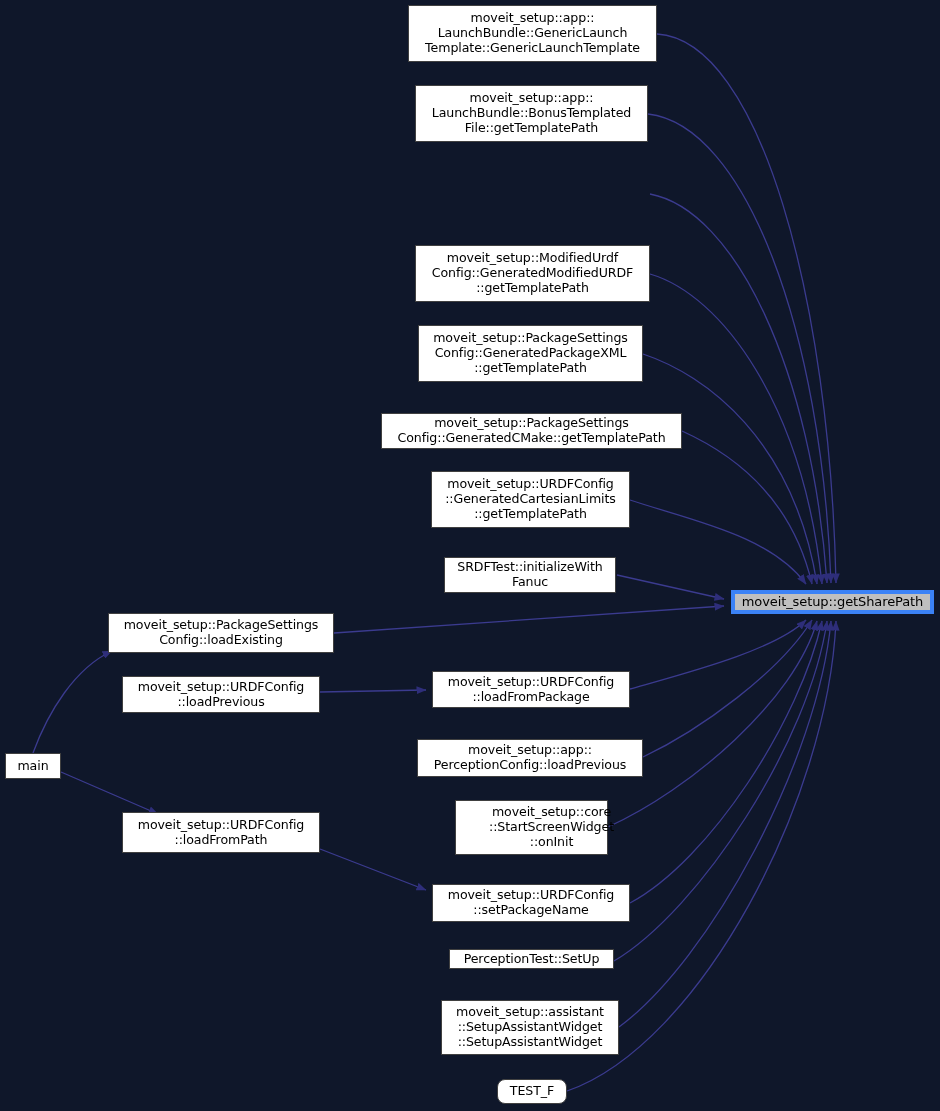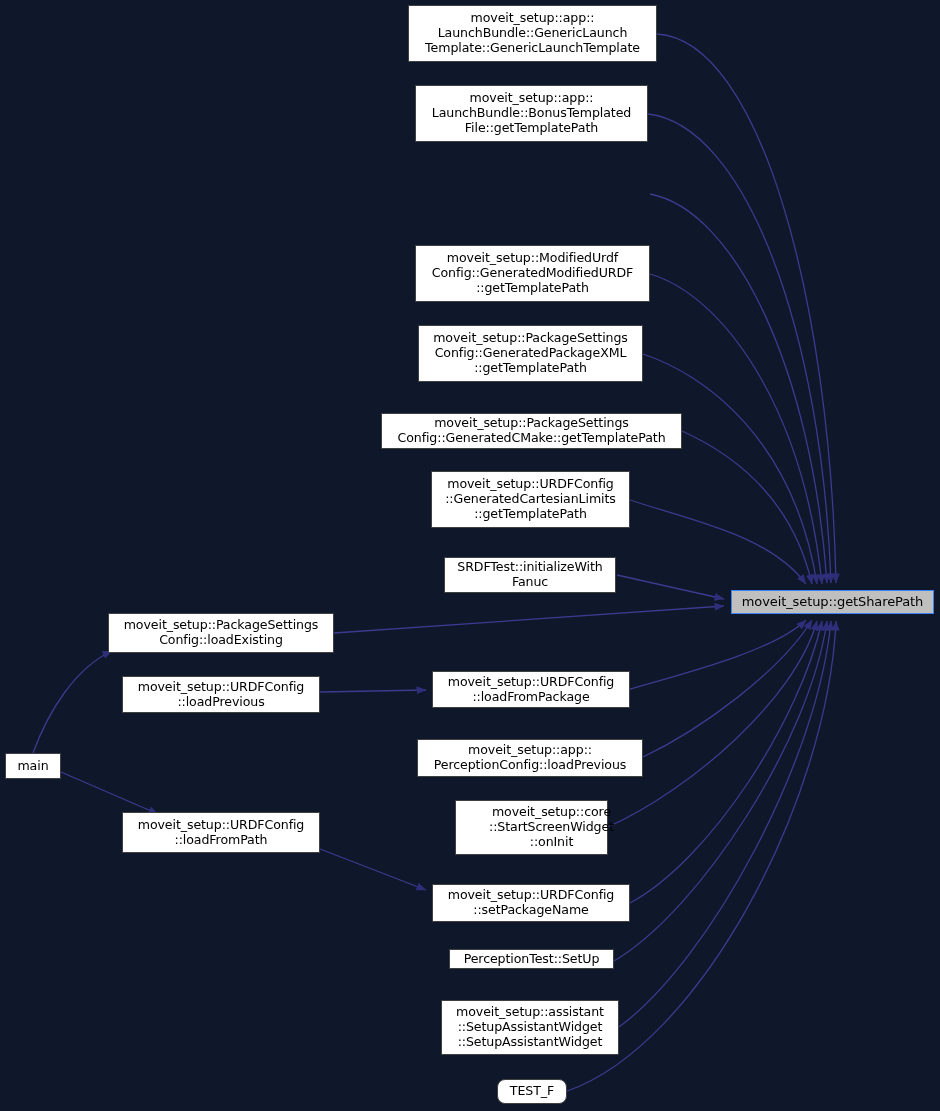--- a/index.html
+++ b/index.html
@@ -36,21 +36,21 @@
     text-align: center;
     font-size: 12.6px;
     line-height: 1.18;
     letter-spacing: -0.1px;
     white-space: pre-line;
     padding: 0 3px;
     z-index: 2;
   }
   .node.target {
     background: #bfbfbf;
-    border: 1px solid #3b82f6;
+    border: 4px solid #3b82f6;
     font-size: 13px;
   }
 </style>
 </head>
 <body>
 
 <div id="graph">
 
   <svg id="edges" viewBox="0 0 940 1111" width="940" height="1111" xmlns="http://www.w3.org/2000/svg">
     <defs>

